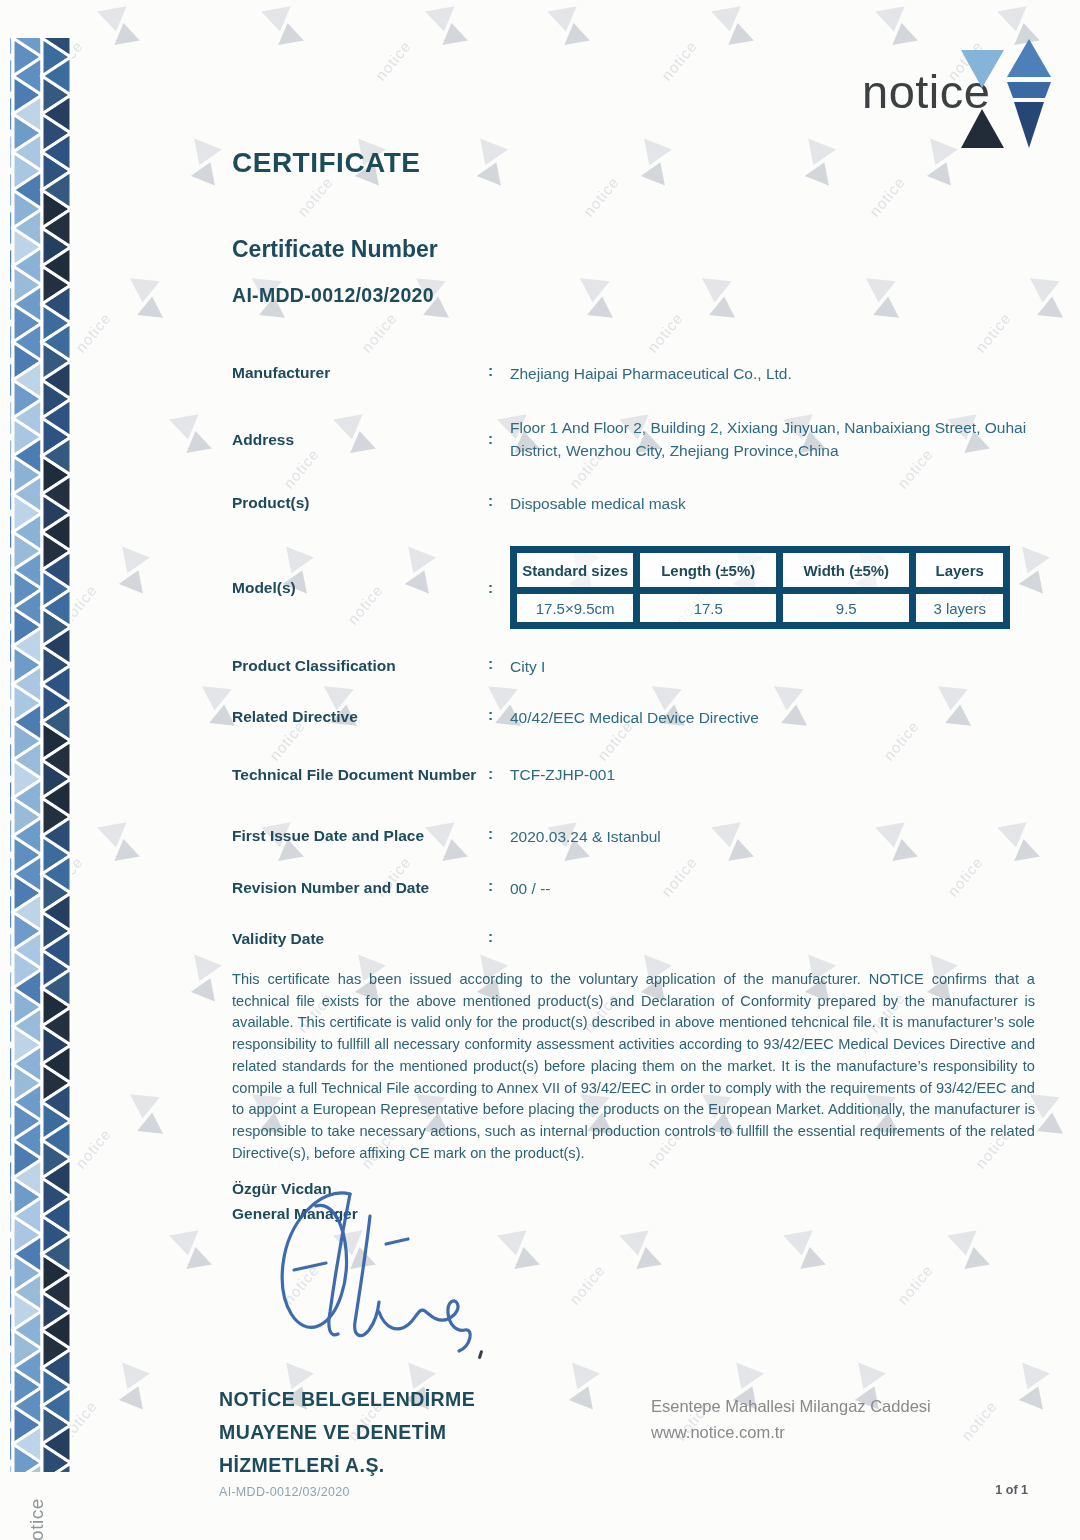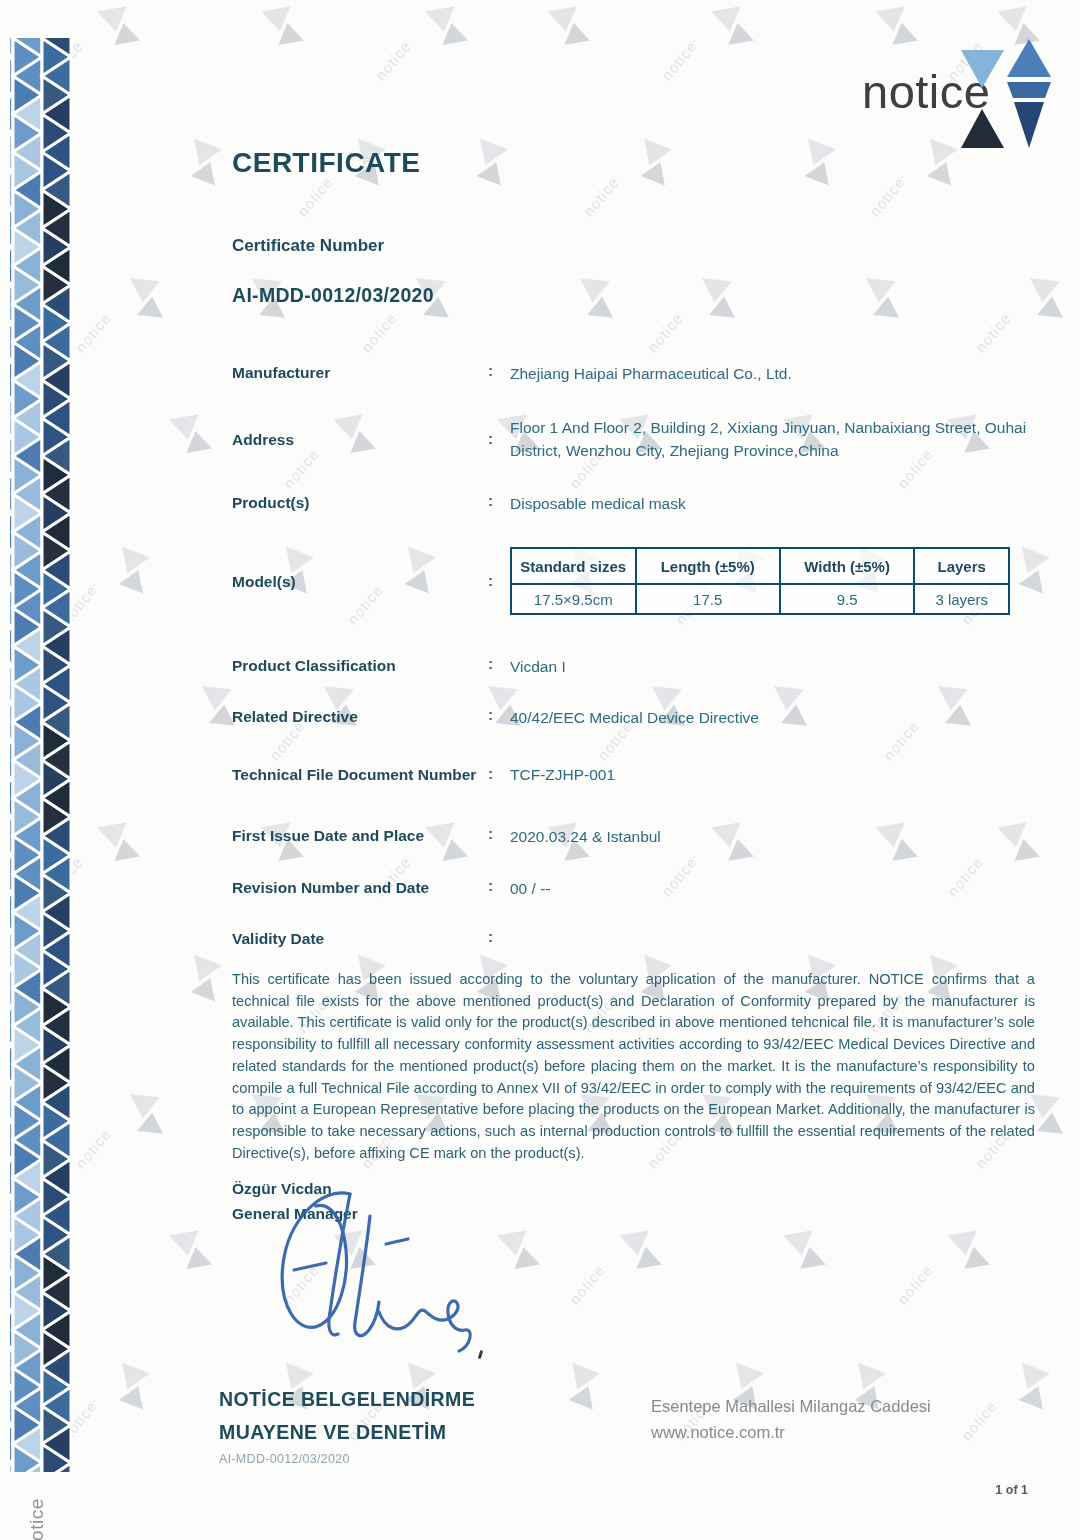--- a/index.html
+++ b/index.html
@@ -28,30 +28,30 @@
     position:absolute;left:862px;top:64px;z-index:2;
     font-size:47px;font-weight:300;color:#3d4043;letter-spacing:.5px;
   }
   .logo-mark{position:absolute;left:959px;top:35px;z-index:2;}
   
   .content{position:absolute;inset:0;z-index:2;}
   .title{
     position:absolute;left:232px;top:147px;
     font-size:28px;font-weight:bold;color:#1d4b5c;letter-spacing:.5px;
   }
-  .cert-num-label{position:absolute;left:232px;top:236px;font-size:17px;font-weight:bold;color:#1d4b5c;}
+  .cert-num-label{position:absolute;left:232px;top:236px;font-size:23px;font-weight:bold;color:#1d4b5c;}
   .cert-num{position:absolute;left:232px;top:284px;font-size:19.5px;font-weight:bold;color:#1d4b5c;letter-spacing:.3px;}
   .row{position:absolute;left:232px;width:803px;display:flex;align-items:flex-start;}
   .row.center{align-items:center;}
   .flabel{width:256px;flex:none;font-size:15.5px;font-weight:bold;color:#1d4b5c;line-height:21px;}
   .fcolon{width:22px;flex:none;font-size:15.5px;color:#2e6b80;font-weight:bold;}
   .fvalue{flex:1;font-size:15.5px;color:#2e6b80;line-height:23px;}
   
   .mtable{border-collapse:collapse;width:500px;background:rgba(255,255,255,.65);}
-  .mtable th,.mtable td{border:2px solid #0c4a6e;text-align:center;padding:0 4px;}
+  .mtable th,.mtable td{border:7px solid #0c4a6e;text-align:center;padding:0 4px;}
   .mtable th{height:34px;font-size:15px;font-weight:bold;color:#1d4b5c;}
   .mtable td{height:28px;font-size:15px;color:#2e6b80;}
   .mtable th:nth-child(1),.mtable td:nth-child(1){width:25%;}
   .mtable th:nth-child(2),.mtable td:nth-child(2){width:29%;}
   .mtable th:nth-child(3),.mtable td:nth-child(3){width:27%;}
   .mtable th:nth-child(4),.mtable td:nth-child(4){width:19%;}
   
   .statement{
     position:absolute;left:232px;top:969px;width:803px;
     font-size:14.6px;line-height:21.7px;color:#2b6374;text-align:justify;
@@ -698,21 +698,21 @@
                 <td>3 layers</td>
               </tr>
             </tbody>
           </table>
       </div>
     </div>
 
     <div class="row" style="top:655px">
       <div class="flabel">Product Classification</div>
       <div class="fcolon">:</div>
-      <div class="fvalue">Vicdan I</div>
+      <div class="fvalue">City I</div>
     </div>
 
     <div class="row" style="top:706px">
       <div class="flabel">Related Directive</div>
       <div class="fcolon">:</div>
       <div class="fvalue">40/42/EEC Medical Device Directive</div>
     </div>
 
     <div class="row center" style="top:748px;min-height:52px">
       <div class="flabel">Technical File Document Number</div>
@@ -748,20 +748,21 @@
       <path d="M44,90 L76,83"></path>
       <path d="M120,36 C116,72 109,116 105,142 C103,156 111,160 119,150 C125,142 128,131 129,122"></path>
       <path d="M136,64 L158,59"></path>
       <path d="M129,132 C135,148 147,154 159,144 C167,137 169,127 175,131 C181,136 188,143 198,139 C206,135 210,128 207,123 C204,118 197,122 198,133 C199,144 206,152 215,150 C224,148 221,166 209,171"></path>
     </svg>
     <div class="pen-mark"></div>
 
     <div class="f-company">
       <div class="cline">NOTİCE BELGELENDİRME</div>
       <div class="cline">MUAYENE VE DENETİM</div>
+      <div class="cline">HİZMETLERİ A.Ş.</div>
       <div class="f-docnum">AI-MDD-0012/03/2020</div>
     </div>
 
     <div class="f-address">
       <div class="aline">Esentepe Mahallesi Milangaz Caddesi</div>
       <div class="aline">www.notice.com.tr</div>
     </div>
 
     <div class="page-indicator">1 of 1</div>
   </div>

